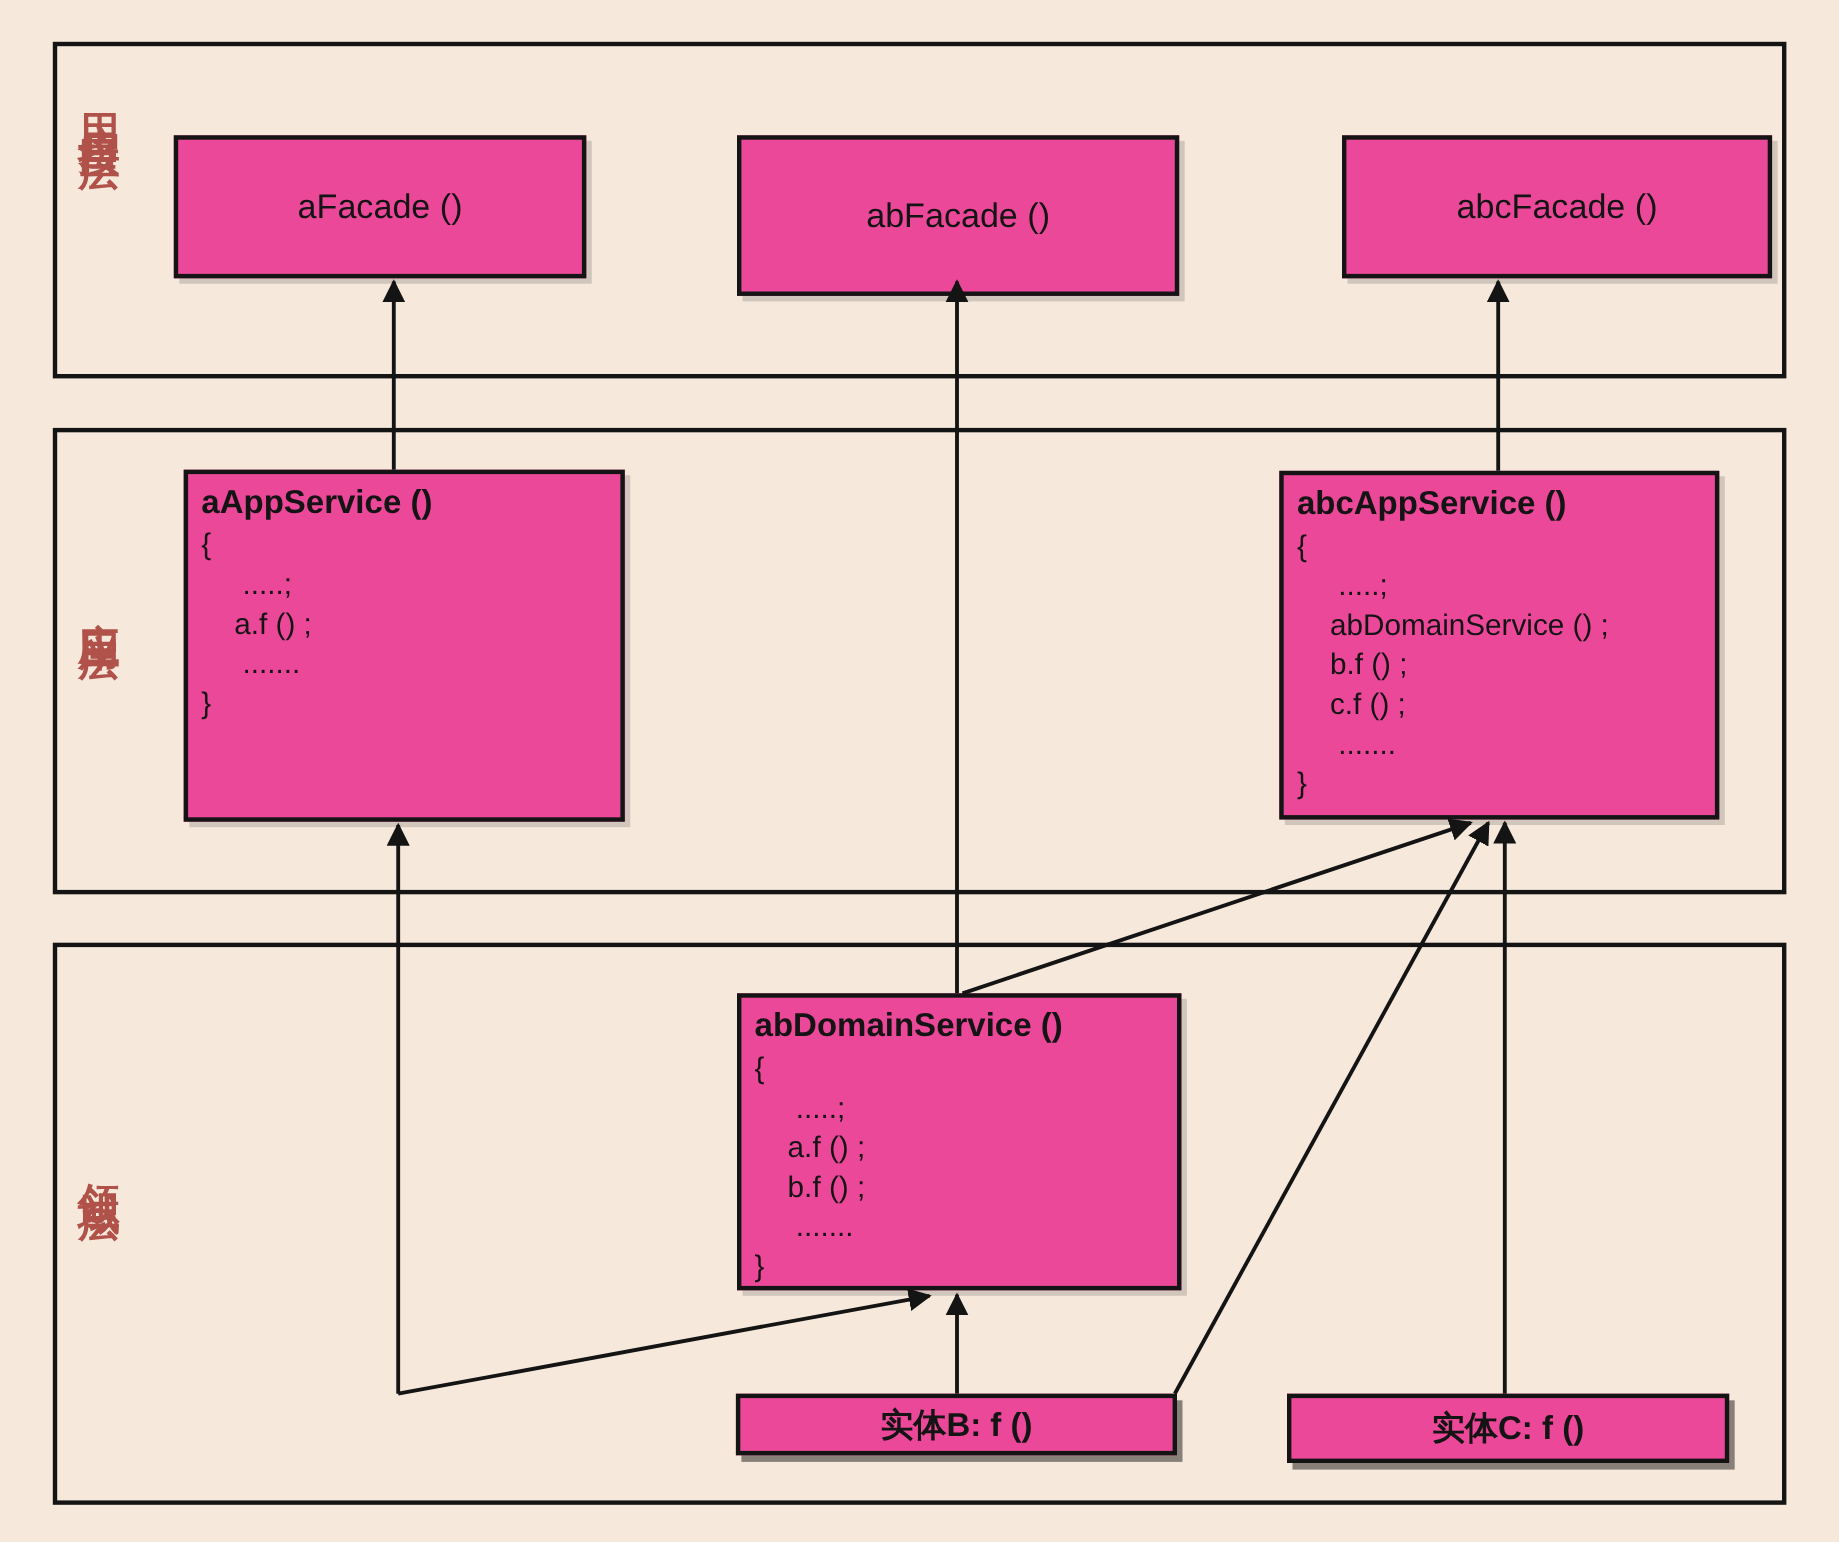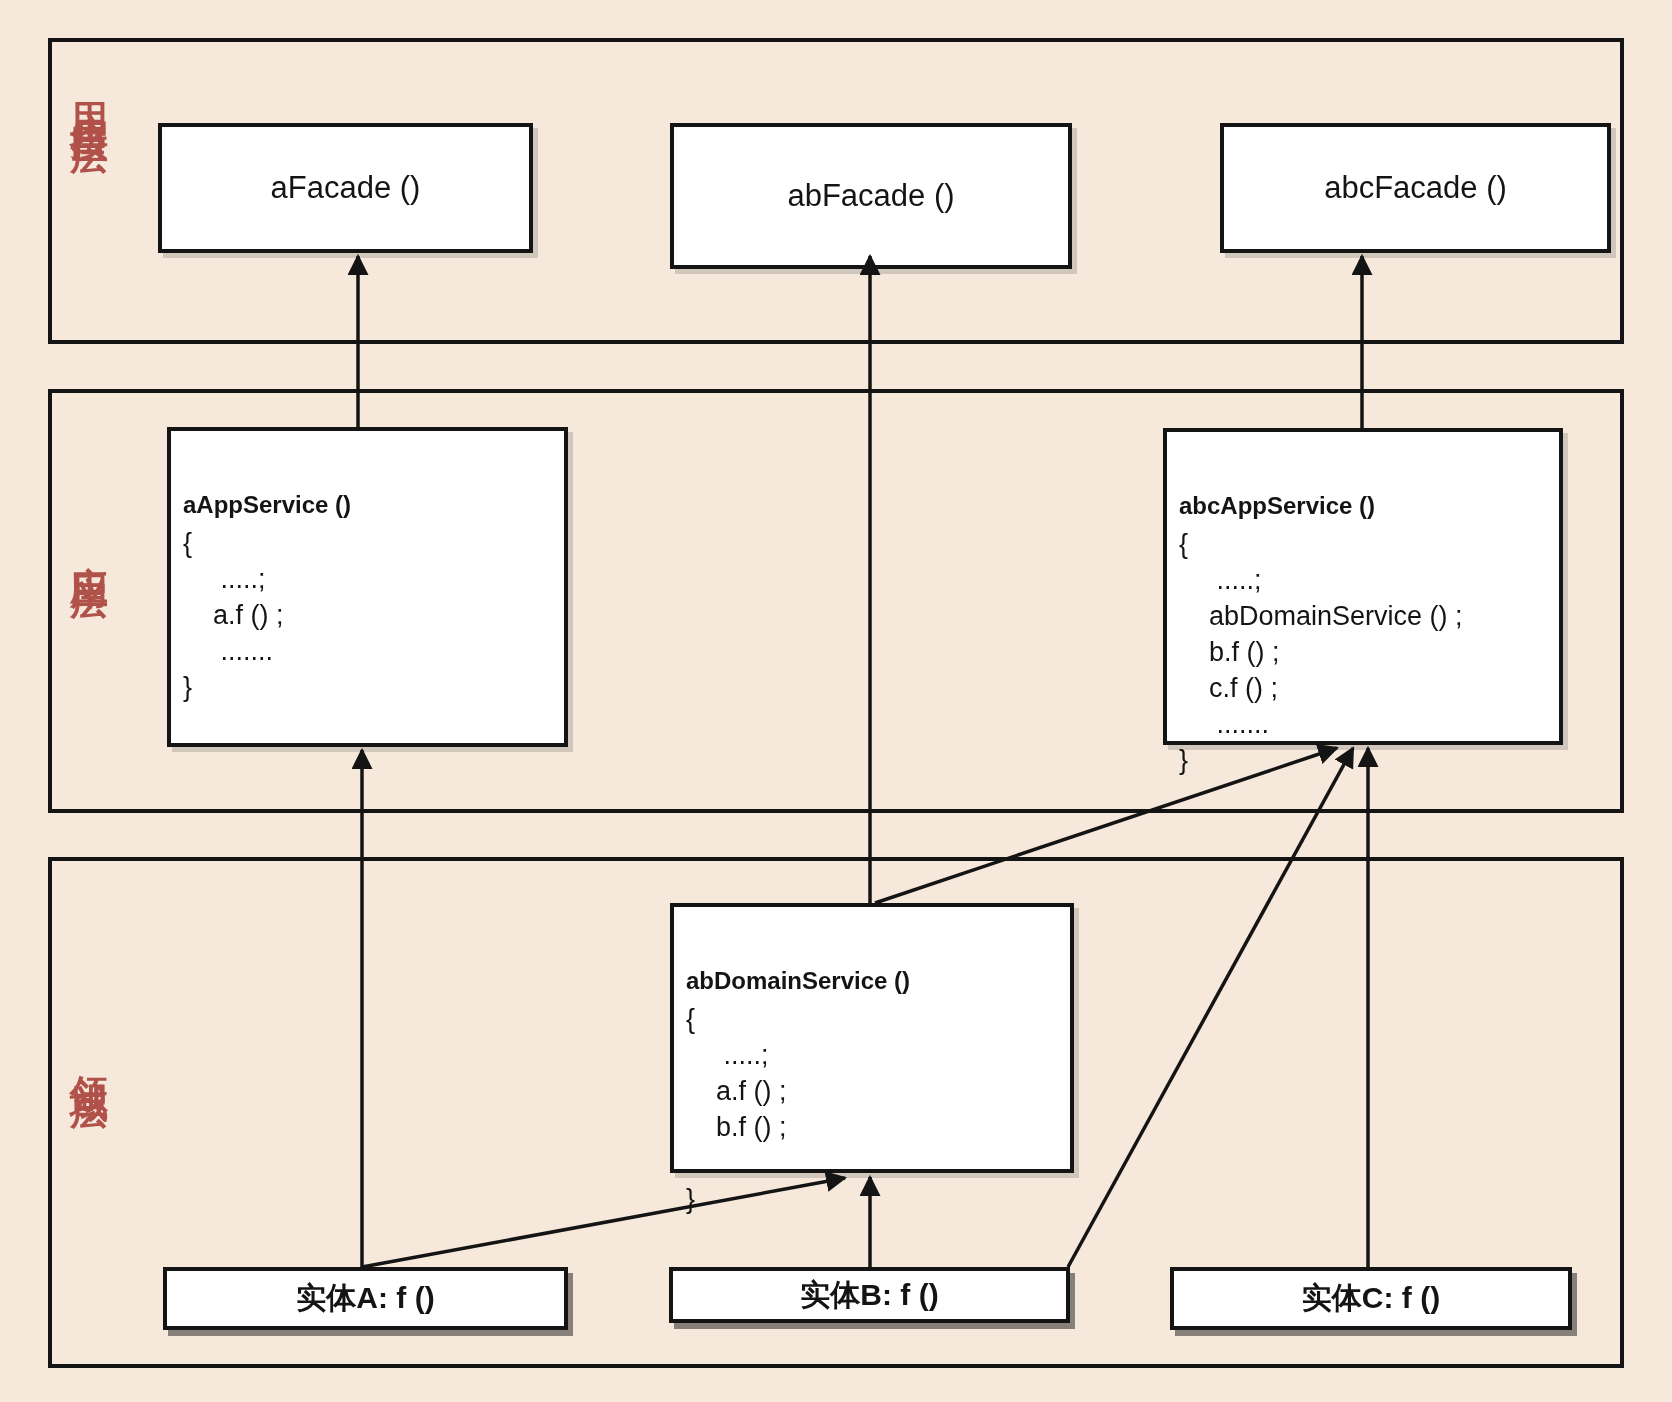--- a/index.html
+++ b/index.html
@@ -17,29 +17,29 @@
   .layer-label{
     position:absolute;left:68px;width:40px;
     color:#b0524a;font-weight:bold;font-size:38px;line-height:1;
     writing-mode:vertical-rl;text-orientation:upright;letter-spacing:9px;
     z-index:3;
   }
   .label-ui{top:72px;}
   .label-app{top:535px;}
   .label-domain{top:1045px;}
   .wbox{
-    position:absolute;background:#ffffff;border:4px solid #141414;
+    position:absolute;background:#ec4899;border:4px solid #141414;
     box-sizing:border-box;z-index:2;box-shadow:5px 5px 0 rgba(0,0,0,0.15);
   }
   .facade{display:flex;align-items:center;justify-content:center;font-size:31px;}
   .facade-a{left:158px;top:123px;width:375px;height:130px;}
   .facade-ab{left:670px;top:123px;width:402px;height:146px;}
   .facade-abc{left:1220px;top:123px;width:391px;height:130px;}
   .service{padding:6px 12px;}
-  .service .title{font-weight:bold;font-size:24px;line-height:40px;white-space:pre;margin-top:48px;}
+  .service .title{font-weight:bold;font-size:30px;line-height:40px;white-space:pre;}
   .service .body{font-size:27px;line-height:36px;white-space:pre;}
   .service-a-app{left:167px;top:427px;width:401px;height:320px;}
   .service-abc-app{left:1163px;top:428px;width:400px;height:317px;}
   .service-ab-domain{left:670px;top:903px;width:404px;height:270px;}
   .entity{
     display:flex;align-items:center;justify-content:center;
     font-weight:bold;font-size:30px;box-shadow:5px 6px 0 rgba(0,0,0,0.45);
   }
   .entity-a{left:163px;top:1267px;width:405px;height:63px;}
   .entity-b{left:669px;top:1267px;width:401px;height:56px;}
@@ -92,23 +92,20 @@
   <div class="wbox service service-ab-domain">
     <div class="title">abDomainService ()</div>
     <div class="body">{
      .....;
     a.f () ;
     b.f () ;
      .......
 }</div>
   </div>
 
-  <div class="wbox entity entity-a">
-    <span>实体A: f ()</span>
-  </div>
   <div class="wbox entity entity-b">
     <span>实体B: f ()</span>
   </div>
   <div class="wbox entity entity-c">
     <span>实体C: f ()</span>
   </div>
 
   <svg id="arrows" class="arrow-layer" width="1672" height="1402">
     <defs>
       <marker id="ah" viewBox="0 0 10 10" refX="9" refY="5" markerWidth="6" markerHeight="6" orient="auto-start-reverse">

